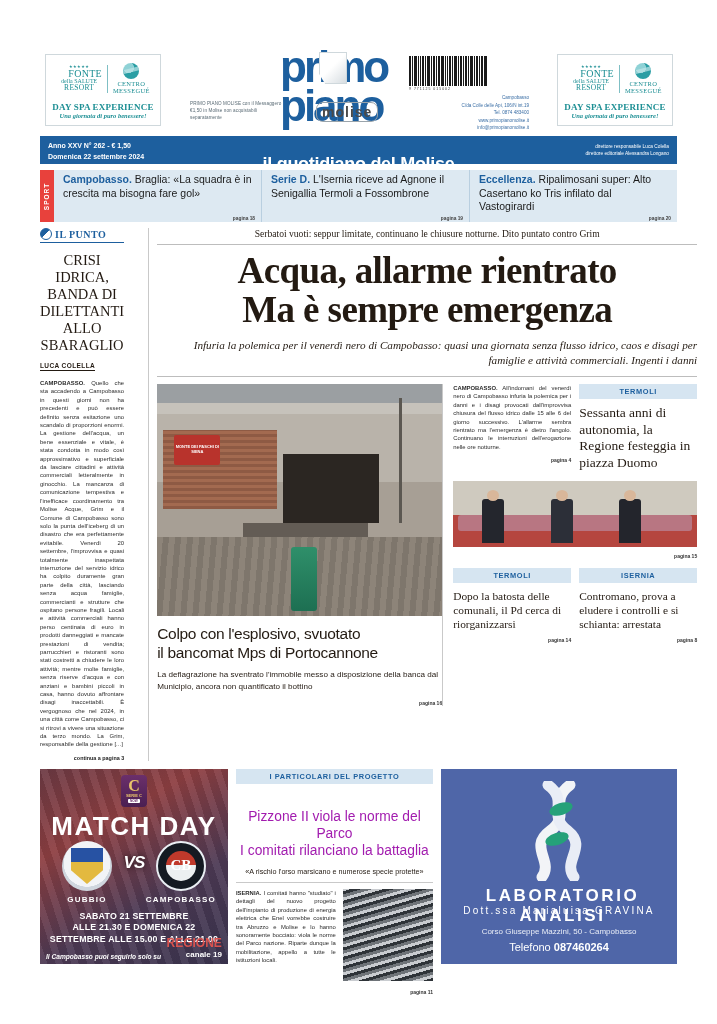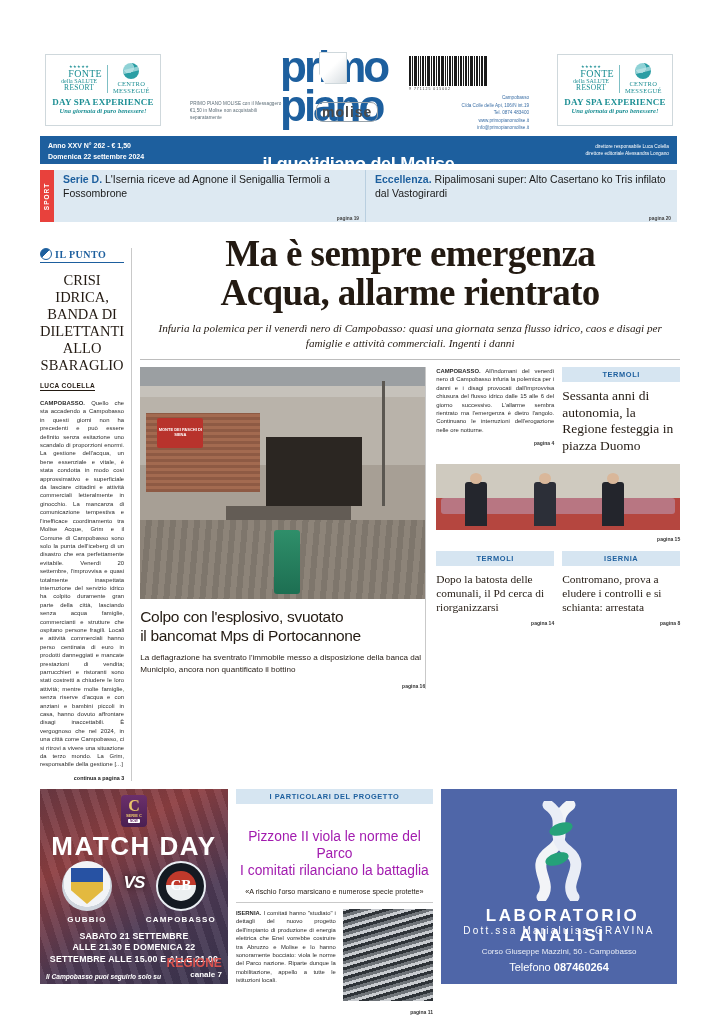--- a/index.html
+++ b/index.html
@@ -22,21 +22,21 @@
   .fonte { font-family:"Liberation Serif", serif; color:#1d8f94; line-height:0.95; }
   .fonte .stars { font-size:4px; letter-spacing:0.5px; display:block; }
   .fonte .n1 { font-size:10px; display:block; letter-spacing:0.3px;margin-left:12px; }
   .fonte .n2 { font-size:6px; display:block; }
   .fonte .n3 { font-size:7.5px; display:block; letter-spacing:0.3px;}
   .globe { width:16px; height:16px; border-radius:50%; background:
       radial-gradient(circle at 35% 30%, #8fd2d6 0 35%, #2a9ea4 36% 100%);
       margin:0 auto 1px; position:relative; overflow:hidden; }
   .globe::after{content:"";position:absolute;left:-2px;top:5px;width:22px;height:4px;background:#bfe6e8;transform:rotate(-14deg);opacity:.7;}
   .messegue { font-family:"Liberation Serif", serif; color:#1d8f94; font-size:6.5px; line-height:1.15; letter-spacing:.3px;}
-  .promo-t1 { font-family:"Liberation Serif", serif; font-weight:bold; color:#1d8f94; font-size:9px; letter-spacing:.2px;}
+  .promo-t1 { font-family:"Liberation Serif", serif; font-weight:bold; color:#1d8f94; font-size:9px; margin-top:5px; letter-spacing:.2px;}
   .promo-t2 { font-family:"Liberation Serif", serif; font-style:italic; font-weight:bold; color:#1d8f94; font-size:6.5px; }
 
   .promo-note { position:absolute; left:150px; top:48px; width:100px; font-size:4.6px; color:#5a6b75; line-height:1.55; letter-spacing:.1px;}
 
   .logo-wrap { position:absolute; left:240px; top:-4px; width:230px; height:86px; }
   .logo-primo, .logo-piano { font-family:"Liberation Sans", sans-serif; font-weight:bold; color:#1d5f9e; letter-spacing:-3px; }
   .logo-primo { font-size:44px; line-height:38px; }
   .logo-piano { font-size:44px; line-height:40px; }
   .logo-molise { position:absolute; left:36px; top:54px; font-size:14px; color:#4a4a4a; font-weight:bold;
      border:1px solid #9aa4ab; border-radius:7px; padding:1px 5px; letter-spacing:1px;}
@@ -65,21 +65,21 @@
   .sport-tab span { transform:rotate(-90deg); font-size:6.5px; font-weight:bold; letter-spacing:1px; white-space:nowrap;}
   .sport-cols { flex:1; display:flex; }
   .sport-col { flex:1; padding:3px 8px 0 9px; position:relative; border-left:1px solid #b9cfe0;}
   .sport-col:first-child { border-left:none;}
   .sport-col p { font-family:"Liberation Sans", sans-serif; font-size:10.5px; line-height:13.5px; color:#1a1a1a;}
   .sport-col b { color:#1d5f9e; }
   .pg { position:absolute; right:6px; bottom:1px; font-size:4.8px; font-weight:bold; color:#444; }
 
   
   .main { display:flex; margin-top:6px; }
-  .col-left { width:124px; padding-right:7px; border-right:1px solid #c9c9c9;margin-top:20px; }
+  .col-left { width:124px; padding-right:24px; border-right:1px solid #c9c9c9; }
   .col-mid  { flex:1; padding:0 8px; }
 
   .punto { display:flex; align-items:center; gap:3px; border-bottom:1px solid #1d5f9e; padding-bottom:2px;}
   .punto-icon { width:12px; height:12px; border-radius:50%; background:
       linear-gradient(135deg,#1d5f9e 0 48%, #ffffff 49% 100%); border:1.5px solid #1d5f9e;}
   .punto-label { font-family:"Liberation Serif", serif; font-weight:bold; color:#1d5f9e; font-size:10px; letter-spacing:.5px;}
 
   .punto-title { font-family:"Liberation Serif", serif; font-size:14.5px; line-height:17px; text-align:center;
       color:#231a12; margin-top:9px; }
   .byline { font-size:6.5px; font-weight:bold; color:#231a12; margin-top:8px; border-bottom:1px solid #231a12;
@@ -87,21 +87,21 @@
   .punto-body { font-size:5.9px; line-height:8.4px; text-align:justify; color:#2b2b2b; margin-top:7px; letter-spacing:.05px;}
   .punto-body b { font-weight:bold; }
   .continua { font-size:5.4px; font-weight:bold; text-align:right; margin-top:6px; color:#222;}
 
   
   .overline { font-family:"Liberation Serif", serif; font-size:9.6px; color:#231a12; text-align:center;
       border-bottom:1px solid #bdbdbd; padding-bottom:5px;}
   .headline { font-family:"Liberation Serif", serif; font-weight:bold; font-size:37px; line-height:39px;
       color:#231a12; text-align:center; margin-top:6px; letter-spacing:-.6px;}
   .subhead { font-family:"Liberation Serif", serif; font-style:italic; font-size:11.2px; line-height:15px;
-      color:#231a12; text-align:center; margin-top:9px; padding-bottom:8px; border-bottom:1px solid #bdbdbd;}
+      color:#231a12; text-align:right; margin-top:9px; padding-bottom:8px; border-bottom:1px solid #bdbdbd;}
 
   .lead-row { display:flex; margin-top:7px; }
   .lead-photo-wrap { width:285px; }
   .photo {
       width:100%; height:232px; position:relative; overflow:hidden;
       background:
         linear-gradient(180deg,#9b9fa2 0 16%, #a7a39c 16% 30%, #6b5f55 30% 62%, #7d756c 62% 100%);
   }
   .photo .bldg { position:absolute; left:0; top:8%; width:100%; height:62%;
       background:linear-gradient(180deg,#c6c2bb 0 8%,#b9b3aa 8% 55%,#a79f95 55% 100%); }
@@ -312,20 +312,24 @@
       <div>direttore editoriale Alessandra Longano</div>
     </div>
   </div>
 
   <div class="sportstrip">
     <div class="sport-tab">
       <span>SPORT</span>
     </div>
     <div class="sport-cols">
       <div class="sport-col">
+        <p><b>Campobasso.</b><span> Braglia: «La squadra è in crescita ma bisogna fare gol»</span></p>
+        <div class="pg">pagina 18</div>
+      </div>
+      <div class="sport-col">
         <p><b>Serie D.</b><span> L'Isernia riceve ad Agnone il Senigallia Termoli a Fossombrone</span></p>
         <div class="pg">pagina 19</div>
       </div>
       <div class="sport-col">
         <p><b>Eccellenza.</b><span> Ripalimosani super: Alto Casertano ko Tris infilato dal Vastogirardi</span></p>
         <div class="pg">pagina 20</div>
       </div>
     </div>
   </div>
 
@@ -338,23 +342,24 @@
       </div>
       <div class="punto-title">CRISI IDRICA, BANDA DI DILETTANTI ALLO SBARAGLIO</div>
       <div class="byline">LUCA COLELLA</div>
       <div class="punto-body"><b>CAMPOBASSO.</b><span> Quello che sta accadendo a Campobasso in questi giorni non ha precedenti e può essere definito senza esitazione uno scandalo di proporzioni enormi. La gestione dell'acqua, un bene essenziale e vitale, è stata condotta in modo così approssimativo e superficiale da lasciare cittadini e attività commerciali letteralmente in ginocchio. La mancanza di comunicazione tempestiva e l'inefficace coordinamento tra Molise Acque, Grim e il Comune di Campobasso sono solo la punta dell'iceberg di un disastro che era perfettamente evitabile.
 Venerdì 20 settembre, l'improvvisa e quasi totalmente inaspettata interruzione del servizio idrico ha colpito duramente gran parte della città, lasciando senza acqua famiglie, commercianti e strutture che ospitano persone fragili. Locali e attività commerciali hanno perso centinaia di euro in prodotti danneggiati e mancate prestazioni di vendita; parrucchieri e ristoranti sono stati costretti a chiudere le loro attività; mentre molte famiglie, senza riserve d'acqua e con anziani e bambini piccoli in casa, hanno dovuto affrontare disagi inaccettabili. È vergognoso che nel 2024, in una città come Campobasso, ci si ritrovi a vivere una situazione da terzo mondo.
 La Grim, responsabile della gestione [...]</span></div>
       <div class="continua">continua a pagina 3</div>
     </div>
 
     <div class="col-mid">
+      <div class="overline">Serbatoi vuoti: seppur limitate, continuano le chiusure notturne. Dito puntato contro Grim</div>
       <div class="headline">
+        <div>Acqua, allarme rientrato</div>
         <div>Ma è sempre emergenza</div>
-        <div>Acqua, allarme rientrato</div>
       </div>
       <div class="subhead">Infuria la polemica per il venerdì nero di Campobasso: quasi una giornata senza flusso idrico, caos e disagi per famiglie e attività commerciali. Ingenti i danni</div>
 
       <div class="lead-row">
         <div class="lead-photo-wrap">
           <div class="photo">
             <div class="bldg"></div>
             <div class="brick"></div>
             <div class="dark-hole"></div>
             <div class="rubble"></div>
@@ -428,21 +433,21 @@
         <span>GUBBIO</span>
         <span>CAMPOBASSO</span>
       </div>
       <div class="md-when" style="white-space:pre-line">SABATO 21 SETTEMBRE
 ALLE 21.30 E DOMENICA 22
 SETTEMBRE ALLE 15.00 E ALLE 21.00</div>
       <div class="md-foot">
         <div class="l">Il Campobasso puoi seguirlo solo su</div>
         <div class="r">
           <span>REGIONE</span>
-          <small>canale 7</small>
+          <small>canale 19</small>
         </div>
       </div>
     </div>
 
     <div class="bot-mid">
       <div class="bot-kicker">I PARTICOLARI DEL PROGETTO</div>
       <div class="bot-head">
         <div>Pizzone II viola le norme del Parco</div>
         <div>I comitati rilanciano la battaglia</div>
       </div>

